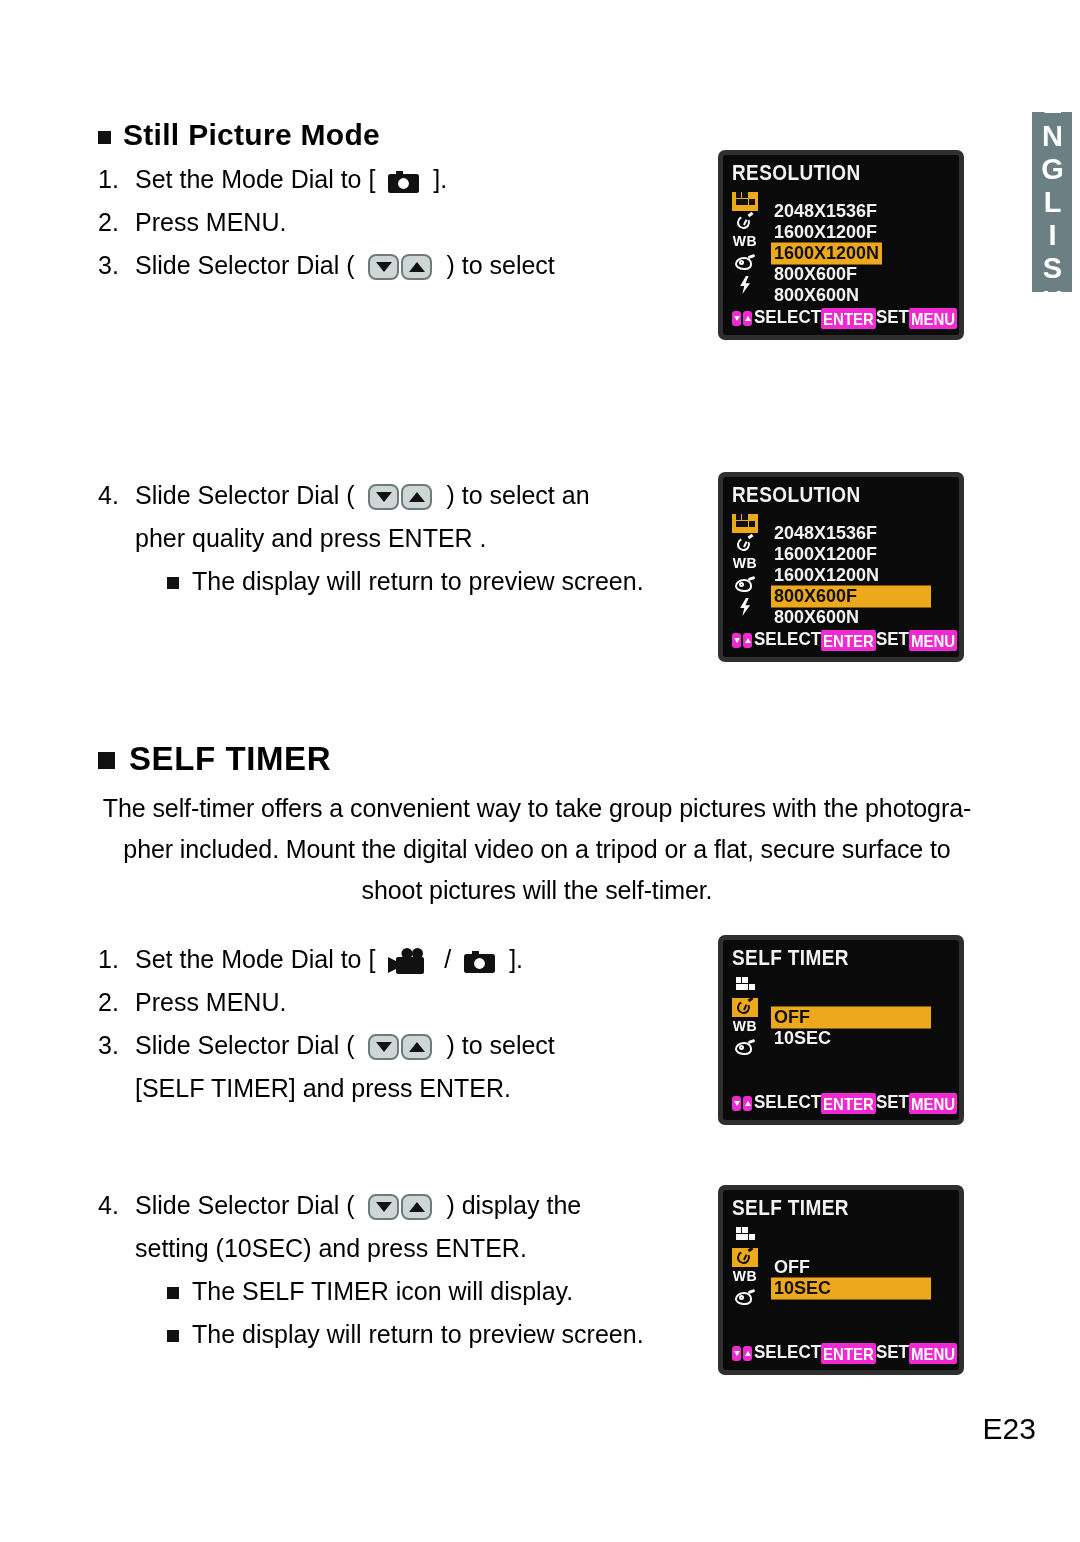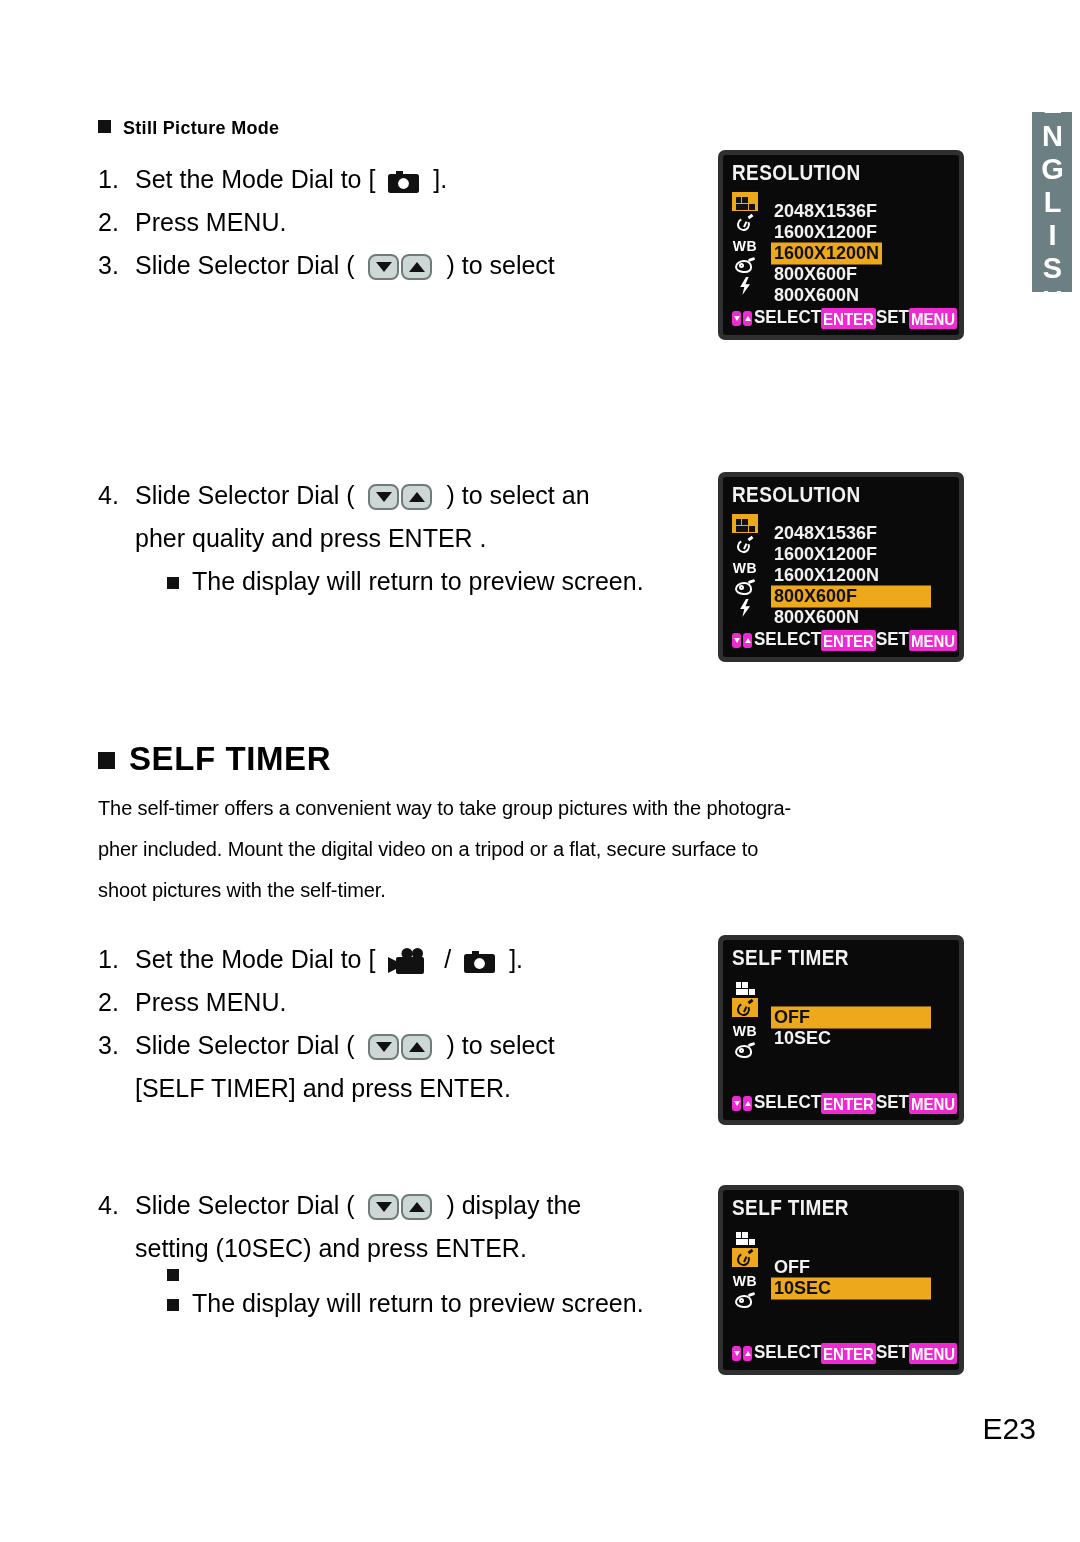--- a/index.html
+++ b/index.html
@@ -27,45 +27,46 @@
     letter-spacing:1px;
     writing-mode:vertical-rl;
     text-orientation:upright;
     line-height:1;
   }
 
   
   .block{position:absolute;}
 
   .sec-head{
-    font-size:18px;
+    font-size:30px;
     font-weight:bold;
     letter-spacing:.3px;
     display:flex;align-items:baseline;gap:12px;
   }
   .sq{
     display:inline-block;
     width:13px;height:13px;
     background:#111;
     flex:none;
     position:relative;top:-1px;
   }
   .big-head{
     font-size:33px;
     font-weight:bold;
     letter-spacing:.6px;
     display:flex;align-items:baseline;gap:14px;
   }
   .big-head .sq{width:17px;height:17px;}
 
   .para{
-    font-size:20px;
+    font-size:25px;
     line-height:41px;
     letter-spacing:-0.1px;
     width:878px;
+    text-align:center;
   }
 
   ol.steps{
     list-style:none;
     margin:0;padding:0;
     font-size:25px;
     line-height:43px;
   }
   ol.steps > li{
     position:relative;
@@ -135,21 +136,21 @@
     transform:scaleY(1.12);
     transform-origin:left top;
     white-space:nowrap;
   }
   .lcd-icons{
     position:absolute;left:9px;top:37px;
     display:flex;flex-direction:column;gap:2px;
   }
   .mi{
     width:26px;height:19px;
-    display:flex;align-items:flex-end;justify-content:center;
+    display:flex;align-items:flex-start;justify-content:center;
     box-sizing:border-box;
   }
   .mi.sel{background:#eda81c;}
 
   
   .g-grid{width:19px;height:14px;display:grid;grid-template-columns:1fr 1fr 1fr;grid-template-rows:1fr 1fr;gap:1.5px;}
   .g-grid i{background:#fff;display:block;}
   .mi.sel .g-grid i{background:#111;}
   .g-grid i.b{grid-column:span 2;}
 
@@ -320,21 +321,21 @@
 <div class="block" style="left:98px;top:740px;">
   <div class="big-head">
     <span class="sq"></span>
     <span>SELF TIMER</span>
   </div>
 </div>
 
 <div class="block para" style="left:98px;top:788px;">
   <div>The self-timer offers a convenient way to take group pictures with the photogra-</div>
   <div>pher included. Mount the digital video on a tripod or a flat, secure surface to</div>
-  <div>shoot pictures with the self-timer.</div>
+  <div>shoot pictures will the self-timer.</div>
 </div>
 
 <div class="block" style="left:98px;top:938px;width:630px;">
   <ol class="steps">
     <li>
       <span class="num">1.</span>
       <span>Set the Mode Dial to [</span>
       <span class="inline" style="margin:0 5px 0 6px;">
         <svg class="ico-vid" viewBox="0 0 44 27" xmlns="http://www.w3.org/2000/svg">
           <circle cx="19" cy="5.5" r="5.5" fill="#111"></circle>
@@ -384,20 +385,21 @@
             <span class="tri-d"></span>
           </span>
         <span class="dial-btn">
             <span class="tri-u"></span>
           </span>
       </span>
       <span>) display the</span>
       <span class="cont">setting (10SEC) and press ENTER.</span>
       <span class="bullet-line">
         <span class="sq"></span>
+        <span>The SELF TIMER icon will display.</span>
       </span>
       <span class="bullet-line">
         <span class="sq"></span>
         <span>The display will return to preview screen.</span>
       </span>
     </li>
   </ol>
 </div>
 
 <div class="lcd" style="left:718px;top:150px;">

